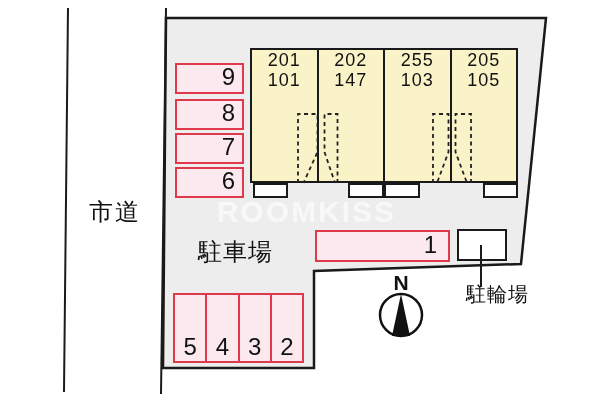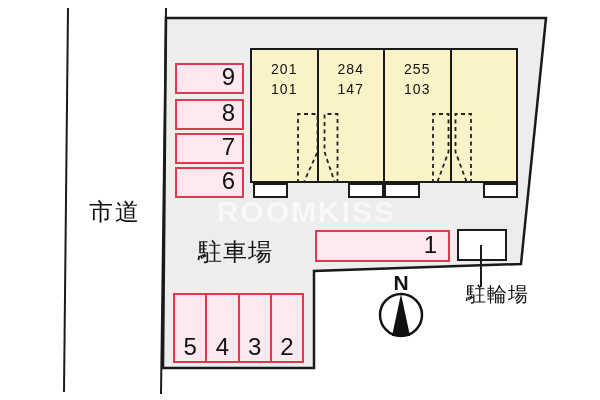--- a/index.html
+++ b/index.html
@@ -11,21 +11,21 @@
   svg.layer{position:absolute;left:0;top:0;width:600px;height:400px;}
   #base-layer{z-index:0;}
   #overlay-layer{z-index:20;pointer-events:none;}
 
   
   #building{
     left:250px;top:48px;width:268px;height:135px;box-sizing:border-box;
     background:#FBF3C8;border:2px solid #1a1a1a;display:flex;z-index:10;
   }
   .unit{flex:1 1 0;border-left:2px solid #1a1a1a;box-sizing:border-box;
-    text-align:center;padding-top:9px;font-size:14px;line-height:20px;letter-spacing:1px;}
+    text-align:center;font-size:18px;line-height:20px;letter-spacing:1px;}
   .unit:first-child{border-left:none;}
 
   
   .entrance{box-sizing:border-box;background:#ffffff;border:2px solid #1a1a1a;z-index:9;}
 
   
   .pspace{
     box-sizing:border-box;background:#FCE9F0;border:2px solid #E0394B;z-index:10;
     font-size:24px;
   }
@@ -64,28 +64,30 @@
     <line x1="68" y1="8" x2="64" y2="392" stroke="#1a1a1a" stroke-width="2"></line>
     <line x1="166" y1="8" x2="161" y2="394" stroke="#1a1a1a" stroke-width="2"></line>
   </svg>
 
   <div id="building" class="abs">
     <div class="unit">
       <div>201</div>
       <div>101</div>
     </div>
     <div class="unit">
-      <div>284</div>
+      <div>202</div>
       <div>147</div>
     </div>
     <div class="unit">
       <div>255</div>
       <div>103</div>
     </div>
     <div class="unit">
+      <div>205</div>
+      <div>105</div>
     </div>
   </div>
 
   <div class="abs entrance" style="left:253px;top:183px;width:35px;height:15px;"></div>
   <div class="abs entrance" style="left:348px;top:183px;width:36px;height:15px;"></div>
   <div class="abs entrance" style="left:384px;top:183px;width:36px;height:15px;"></div>
   <div class="abs entrance" style="left:483px;top:183px;width:35px;height:15px;"></div>
 
   <div class="abs pspace" style="left:175px;top:63px;width:69px;height:31px;">
     <span class="num">9</span>

